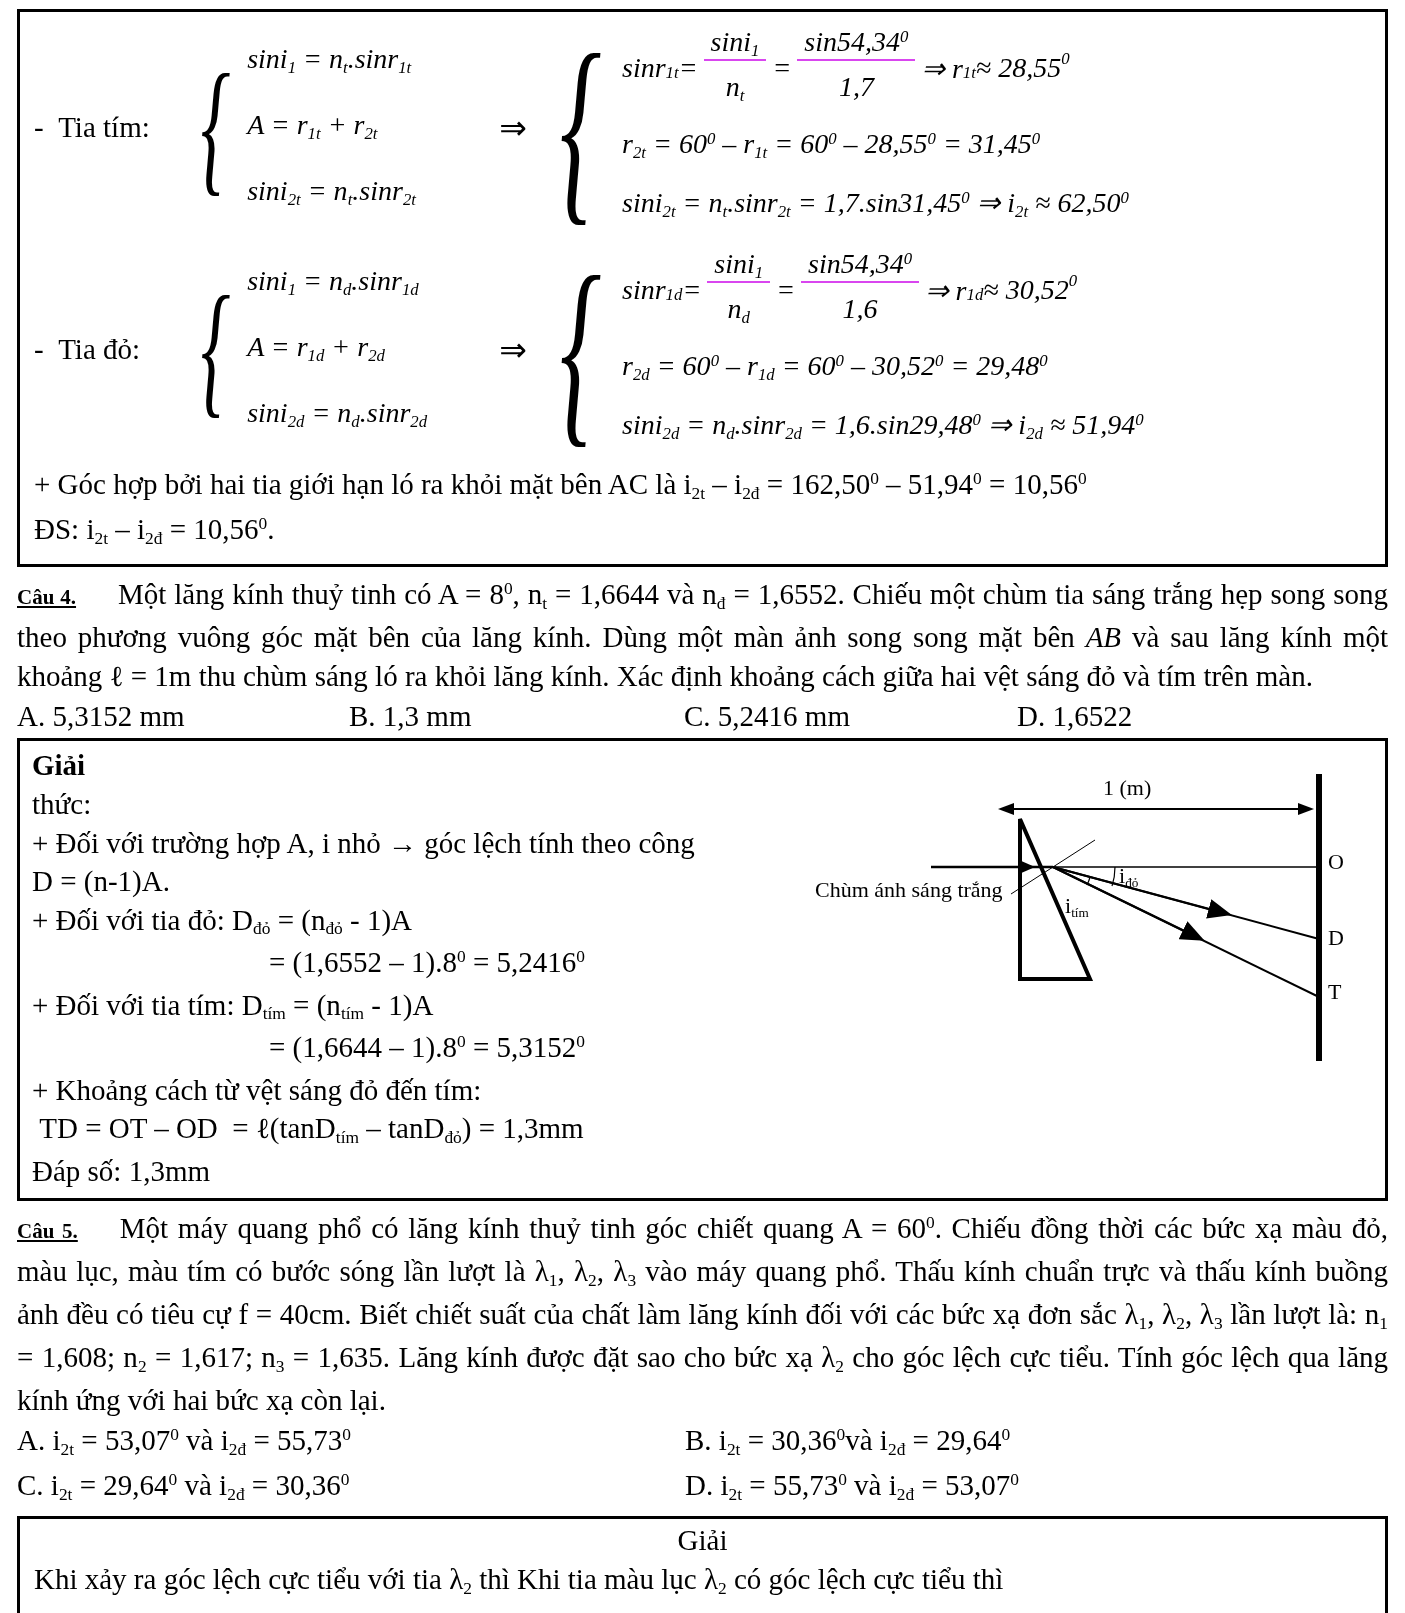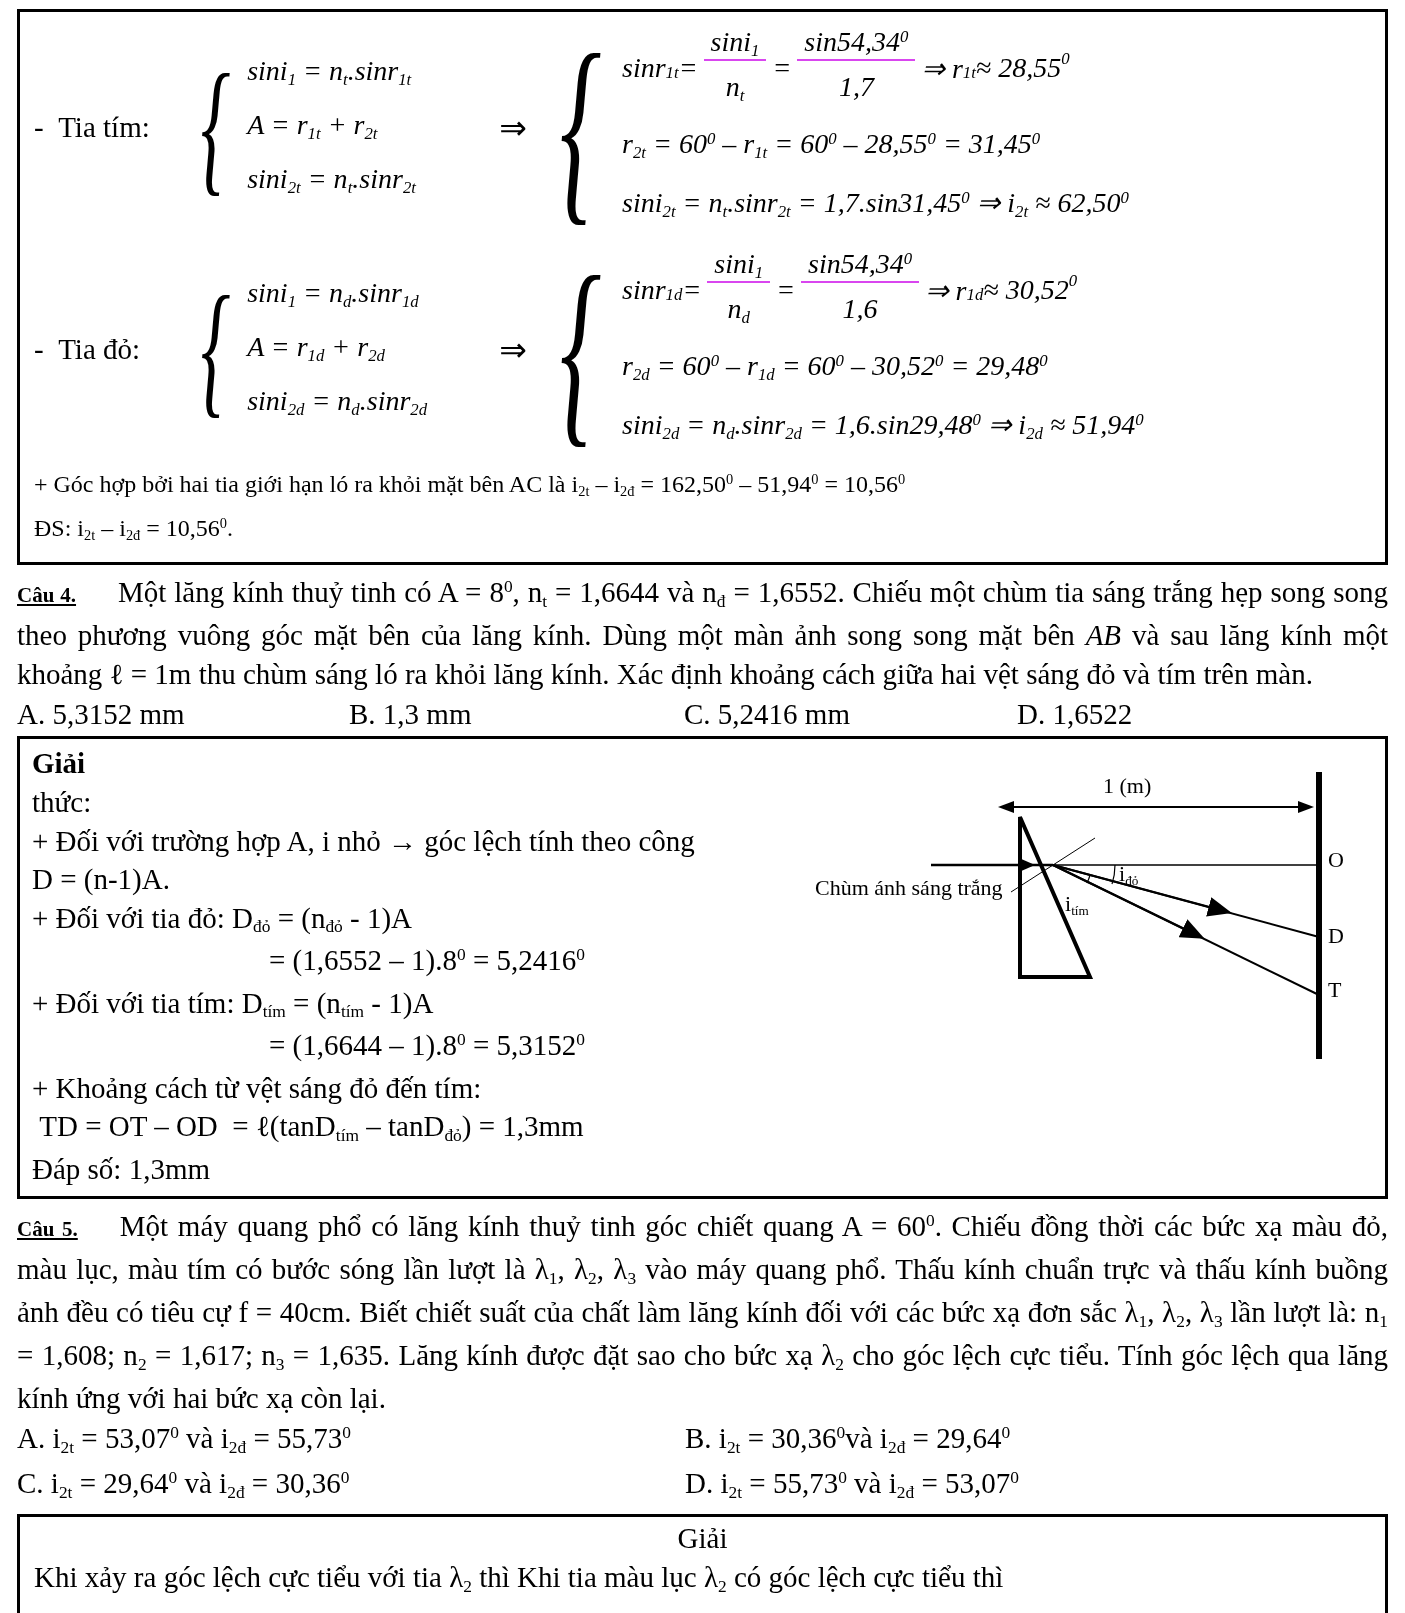--- a/index.html
+++ b/index.html
@@ -22,29 +22,29 @@
         vertical-align: middle; margin: 0 6px; line-height: 1.25; }
   .fr .nu { border-bottom: 2px solid #d946ef; padding: 0 7px; }
   .fr .de { padding: 8px 7px; }
 
   .eqrow { display: flex; align-items: center; }
   .eqlabel { width: 152px; font-size: 29px; font-style: normal; flex: none; }
   .brace { font-weight: 400; line-height: 0.85; transform: scaleX(0.5); transform-origin: center; flex: none; }
   .br-l { font-size: 148px; }
   .br-r { font-size: 208px; }
   .lsys { width: 248px; flex: none; margin-left: 2px; }
-  .lsys .ln { line-height: 50px; white-space: nowrap; font-style: italic; }
+  .lsys .ln { line-height: 62px; white-space: nowrap; font-style: italic; }
   .imp { font-size: 33px; font-style: normal; margin: 0 12px 0 4px; flex: none; }
   .rsys .r1 { min-height: 96px; display: flex; align-items: center; white-space: nowrap; }
   .rsys .ln { line-height: 55px; white-space: nowrap; }
 
   
   .box1 { padding: 8px 14px 10px 14px; }
   .box1 .eqrow + .eqrow { margin-top: 8px; }
-  .plain-line { font-size: 24px; line-height: 41px; font-style: normal; }
+  .plain-line { font-size: 29px; line-height: 41px; font-style: normal; }
   .box1 .tail { margin-top: 8px; }
 
   
   .question { font-size: 29px; line-height: 39px; text-align: justify; margin-top: 8px; }
   .cau-label { font-weight: bold; text-decoration: underline; font-size: 21px; margin-right: 42px; }
   .q-italic { font-style: italic; }
 
   .opts4 { display: flex; font-size: 29px; line-height: 36px; margin-top: 2px; }
   .opts4 .o1 { width: 332px; } .opts4 .o2 { width: 335px; } .opts4 .o3 { width: 333px; }
   .opts5 { display: grid; grid-template-columns: 668px 1fr; font-size: 29px; line-height: 41px; }

